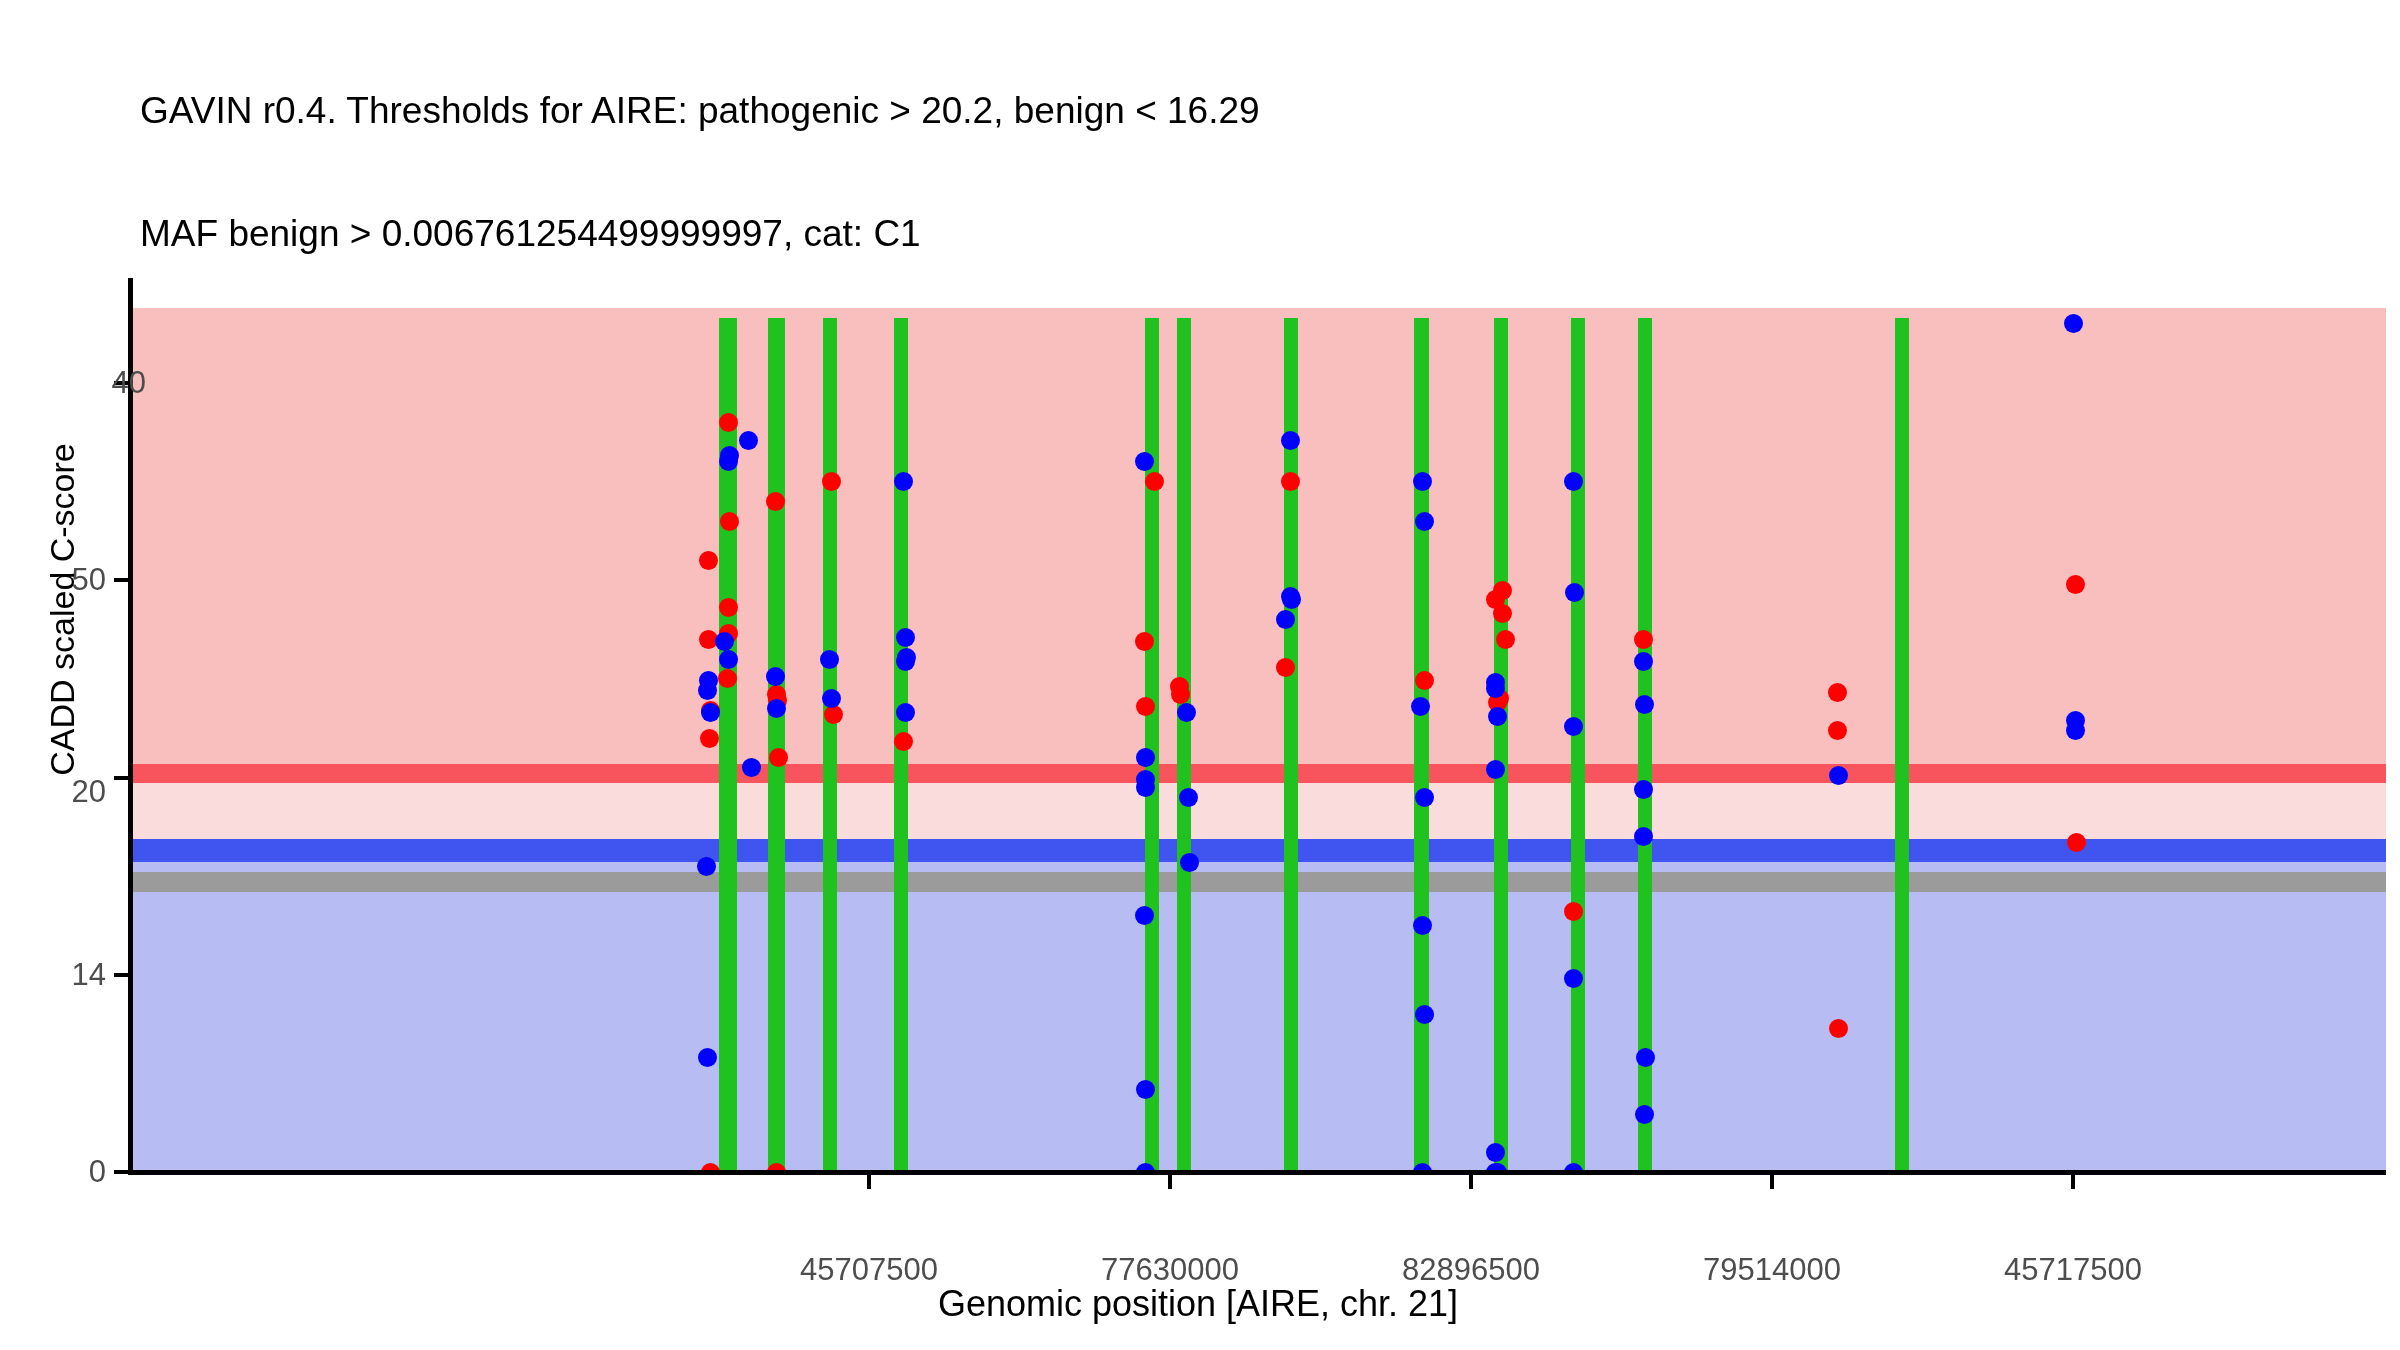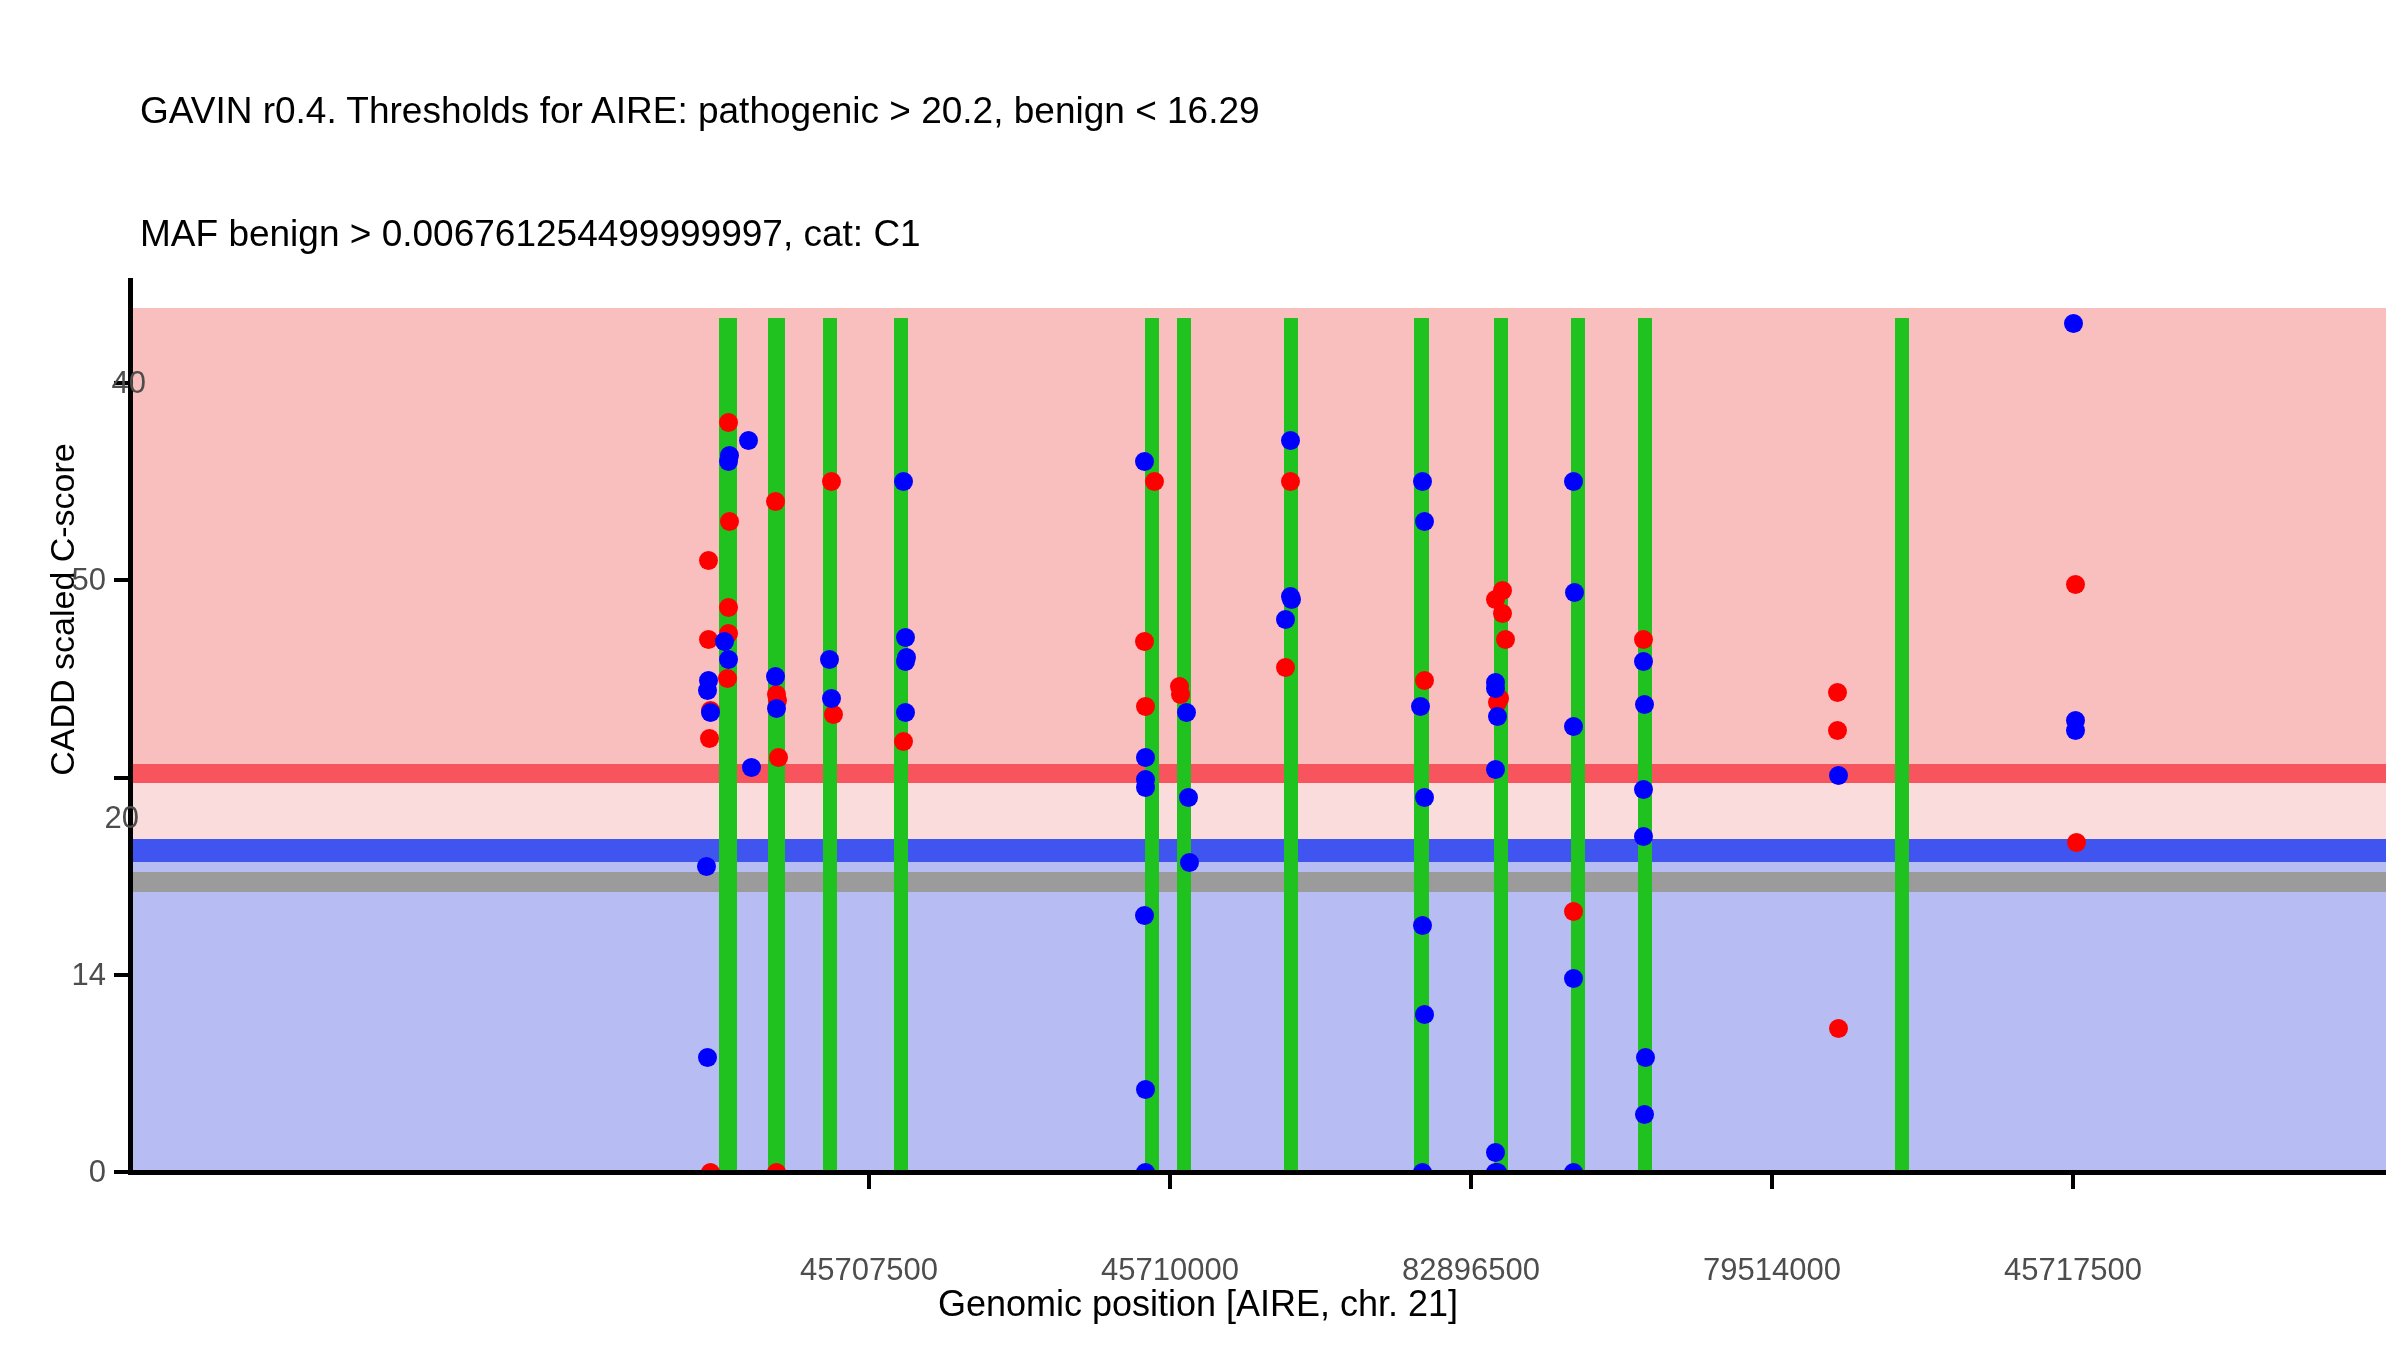--- a/index.html
+++ b/index.html
@@ -183,31 +183,31 @@
 
   <div id="yaxis-line"></div>
   <div id="xaxis-line"></div>
 
   <div id="yticks">
       <div class="ytick" style="top: 1170px;"></div>
       <div class="ytl-wrap" style="top: 1172px;">0</div>
       <div class="ytick" style="top: 972.75px;"></div>
       <div class="ytl-wrap" style="top: 974.75px;">14</div>
       <div class="ytick" style="top: 775.5px;"></div>
-      <div class="ytl-wrap" style="top: 818px; padding-left: 33px;">20</div>
+      <div class="ytl-wrap" style="top: 792px;">20</div>
       <div class="ytick" style="top: 578.25px;"></div>
       <div class="ytl-wrap" style="top: 580.25px;">50</div>
       <div class="ytick" style="top: 381px;"></div>
       <div class="ytl-wrap" style="top: 383px; margin-left: 40px;">40</div>
     </div>
   <div id="xticks">
       <div class="xtick" style="left: 867px;"></div>
       <div class="xticklabel" style="left: 869px;">45707500</div>
       <div class="xtick" style="left: 1168px;"></div>
-      <div class="xticklabel" style="left: 1170px;">45710000</div>
+      <div class="xticklabel" style="left: 1170px;">77630000</div>
       <div class="xtick" style="left: 1469px;"></div>
       <div class="xticklabel" style="left: 1471px;">82896500</div>
       <div class="xtick" style="left: 1770px;"></div>
       <div class="xticklabel" style="left: 1772px;">79514000</div>
       <div class="xtick" style="left: 2071px;"></div>
       <div class="xticklabel" style="left: 2073px;">45717500</div>
     </div>
 
   <div class="ylab">CADD scaled C-score</div>
   <div class="xlab">Genomic position [AIRE, chr. 21]</div>

